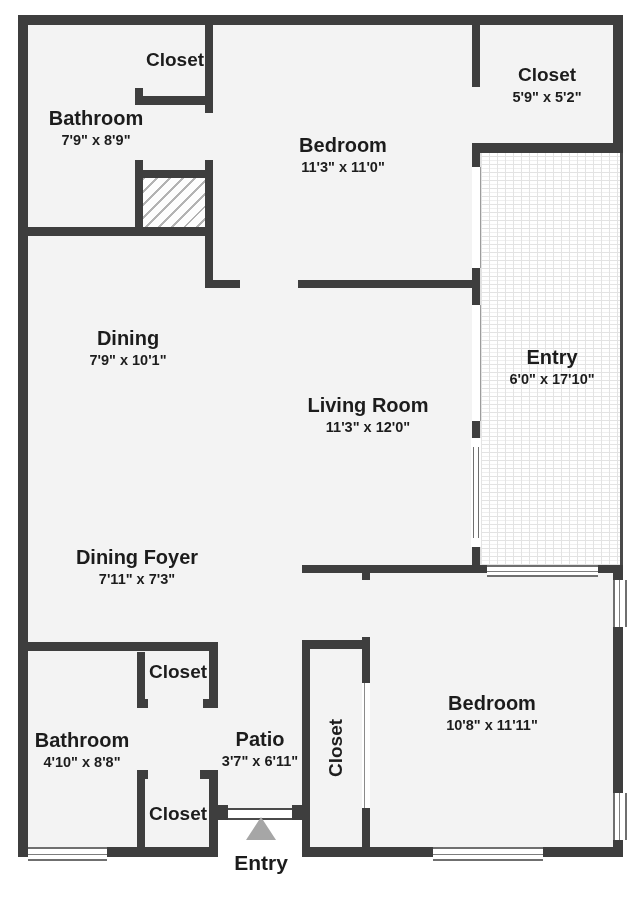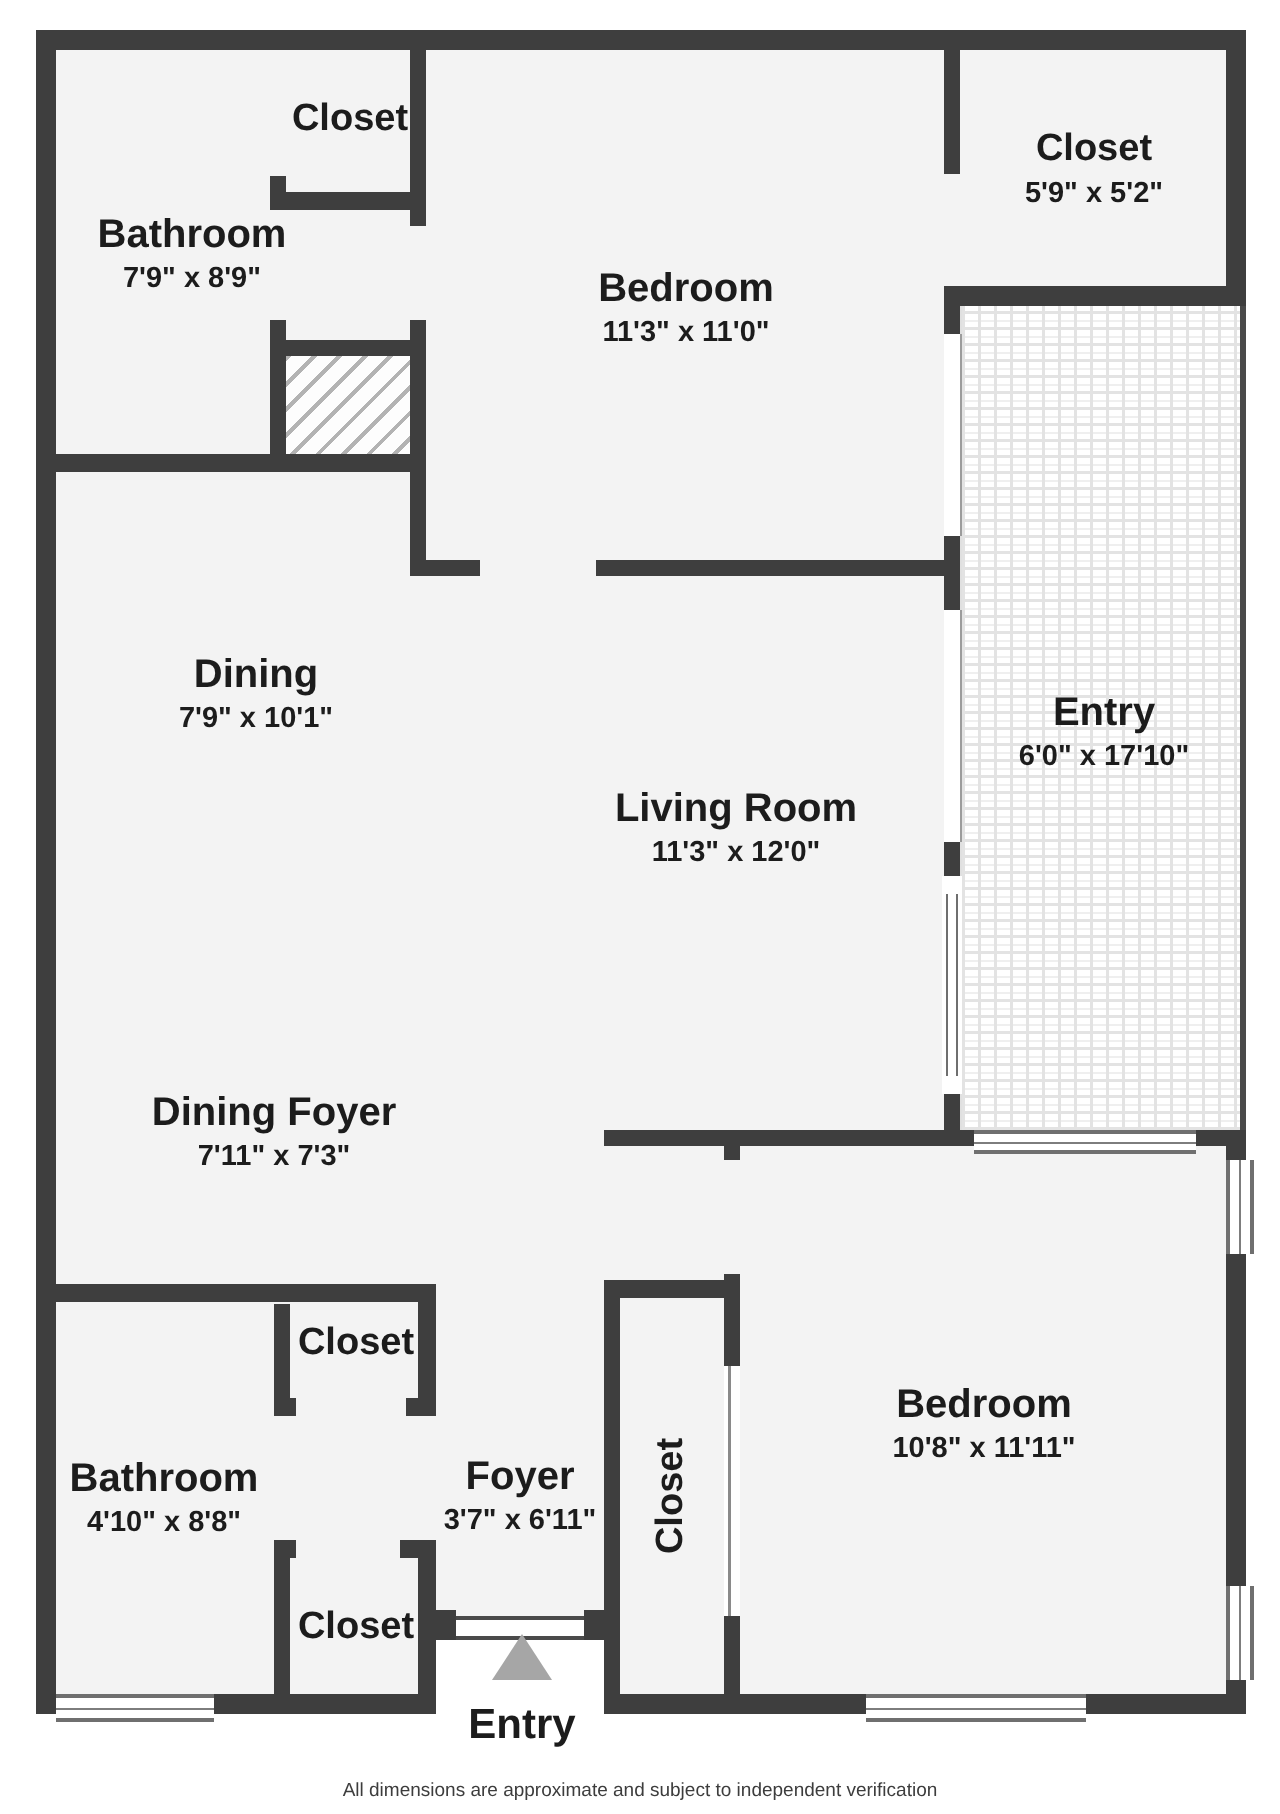--- a/index.html
+++ b/index.html
@@ -155,24 +155,23 @@
     <div class="nm">Dining Foyer</div>
     <div class="dm">7'11" x 7'3"</div>
   </div>
   <div class="lbl" style="left:82px;top:749px;">
     <div class="nm">Bathroom</div>
     <div class="dm">4'10" x 8'8"</div>
   </div>
   <div class="closet-lbl" style="left:178px;top:672px;">Closet</div>
   <div class="closet-lbl" style="left:178px;top:814px;">Closet</div>
   <div class="lbl" style="left:260px;top:748px;">
-    <div class="nm">Foyer</div>
+    <div class="nm">Patio</div>
     <div class="dm">3'7" x 6'11"</div>
   </div>
   <div class="closet-lbl rot" style="left:336px;top:748px;">Closet</div>
   <div class="lbl" style="left:492px;top:712px;">
     <div class="nm">Bedroom</div>
     <div class="dm">10'8" x 11'11"</div>
   </div>
   <div class="entry-lbl" style="left:261px;top:863px;text-align:center;">Entry</div>
 
-  <div class="footer">All dimensions are approximate and subject to independent verification</div>
 </div>
 
 </body></html>

